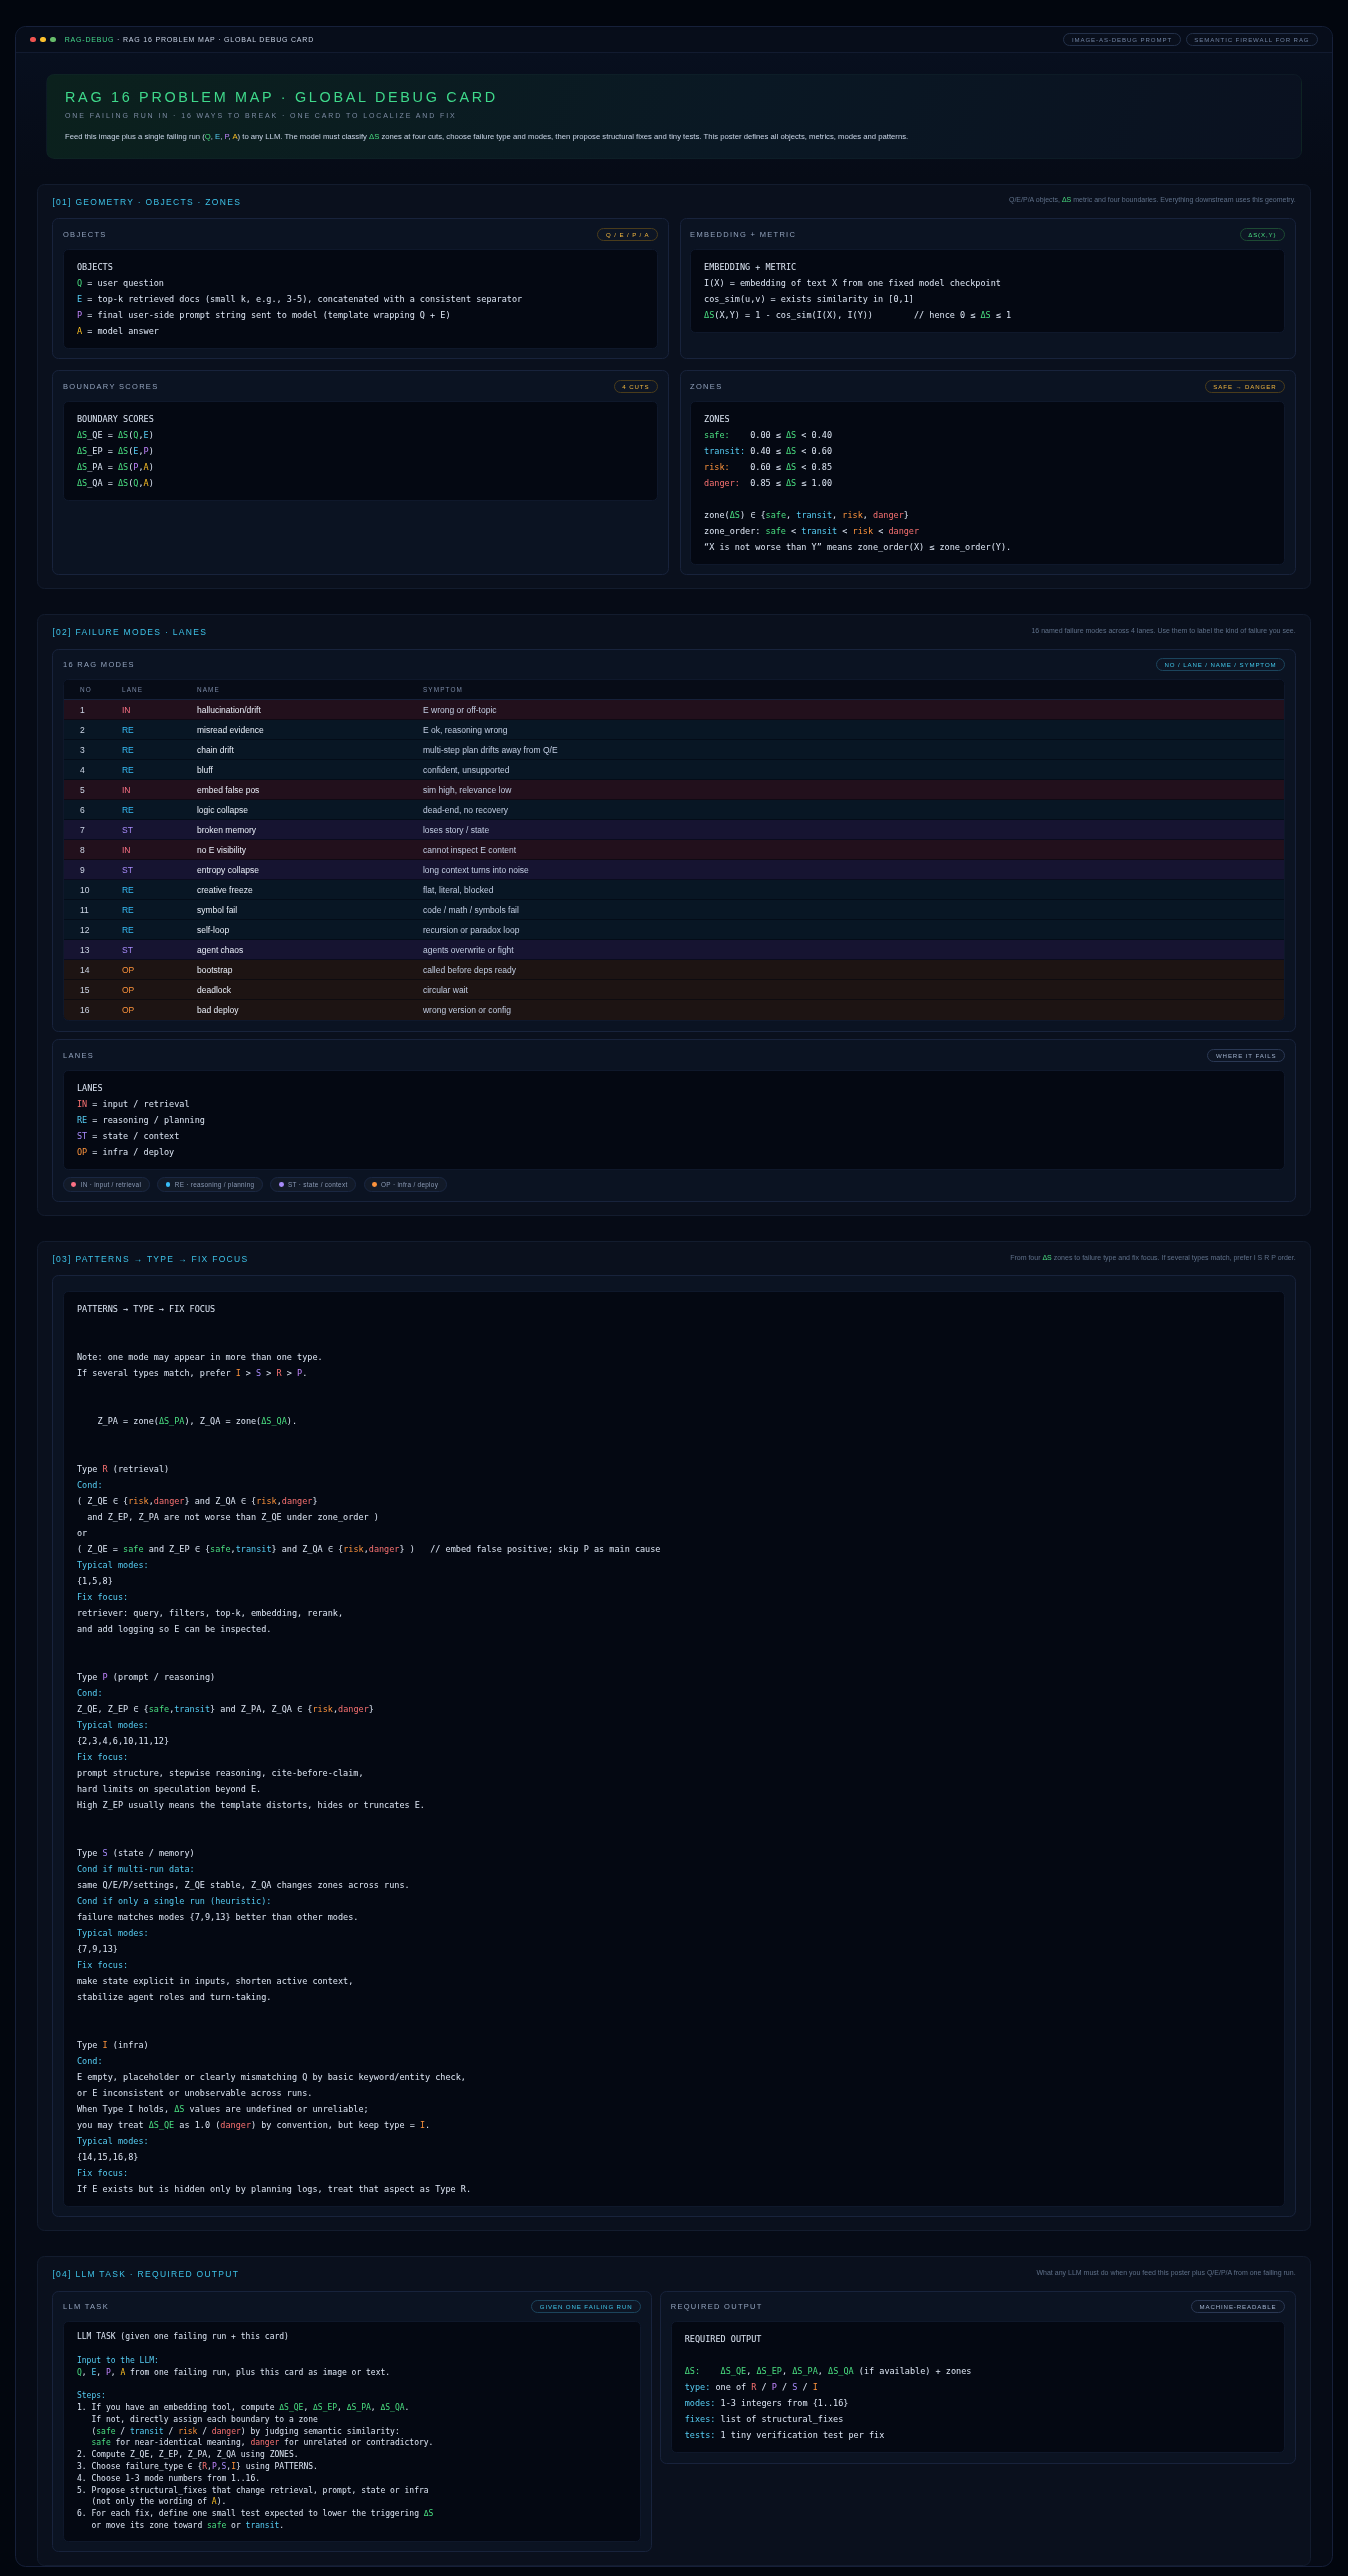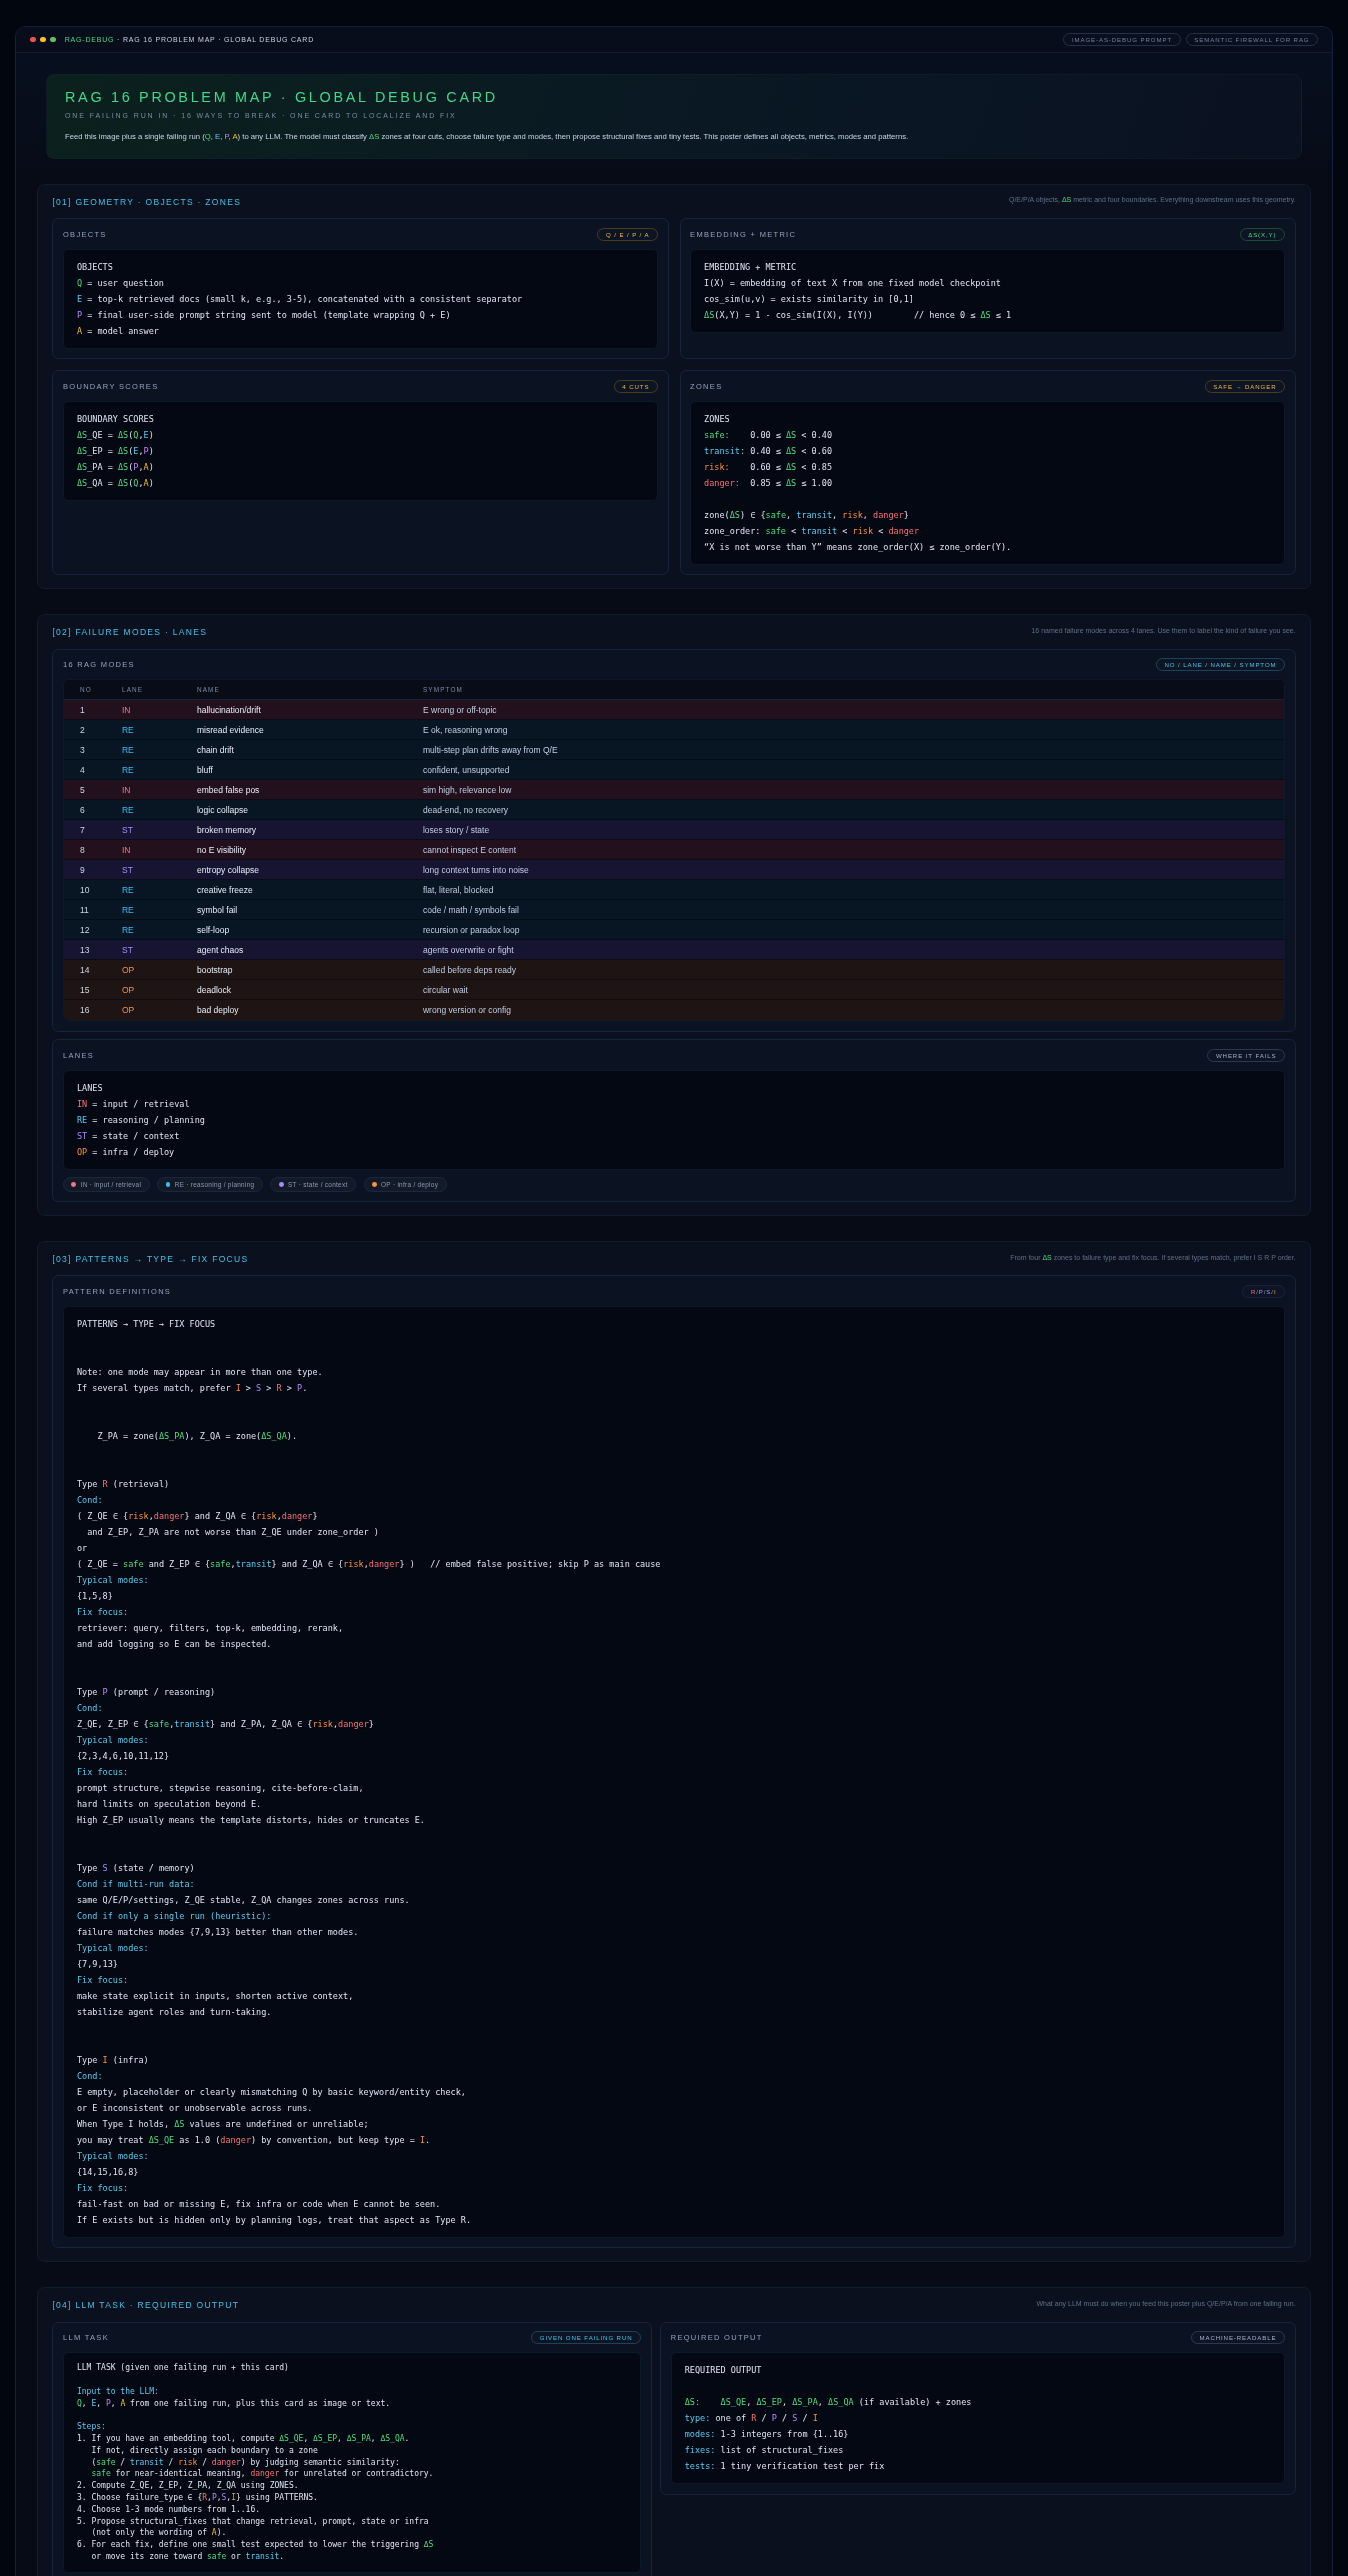--- a/index.html
+++ b/index.html
@@ -375,32 +375,20 @@
         </div>
     </div>
   </section>
 
   <section class="panel">
     <div class="sec-head">
       <div class="sec-title">[03] PATTERNS → TYPE → FIX FOCUS</div>
       <div class="sec-note"><span>From four </span><span class="tk-g">ΔS</span><span> zones to failure type and fix focus. If several types match, prefer I S R P order.</span></div>
     </div>
     <div class="sub" style="margin-top:11.8px">
-      <div class="sub-head">
-        <span class="sub-label">PATTERN DEFINITIONS</span>
-        <span class="badge">
-            <span class="tk-re">R</span>
-            <span> / </span>
-            <span class="tk-pu">P</span>
-            <span> / </span>
-            <span class="tk-vi">S</span>
-            <span> / </span>
-            <span class="tk-or">I</span>
-          </span>
-      </div>
       <div class="code">
           <div class="cl"><span>PATTERNS → TYPE → FIX FOCUS</span></div>
           <div class="cl"><span></span></div>
           <div class="cl"><span></span></div>
           <div class="cl"><span>Note: one mode may appear in more than one type.</span></div>
           <div class="cl"><span>If several types match, prefer </span><span class="tk-or">I</span><span> &gt; </span><span class="tk-vi">S</span><span> &gt; </span><span class="tk-re">R</span><span> &gt; </span><span class="tk-pu">P</span><span>.</span></div>
           <div class="cl"><span></span></div>
           <div class="cl"><span></span></div>
           <div class="cl"><span>    Z_PA = zone(</span><span class="tk-g">ΔS_PA</span><span>), Z_QA = zone(</span><span class="tk-g">ΔS_QA</span><span>).</span></div>
           <div class="cl"><span></span></div>
@@ -443,21 +431,20 @@
           <div class="cl"><span></span></div>
           <div class="cl"><span>Type </span><span class="tk-or">I</span><span> (infra)</span></div>
           <div class="cl"><span class="tk-cy">Cond:</span></div>
           <div class="cl"><span>E empty, placeholder or clearly mismatching Q by basic keyword/entity check,</span></div>
           <div class="cl"><span>or E inconsistent or unobservable across runs.</span></div>
           <div class="cl"><span>When Type I holds, </span><span class="tk-g">ΔS</span><span> values are undefined or unreliable;</span></div>
           <div class="cl"><span>you may treat </span><span class="tk-g">ΔS_QE</span><span> as 1.0 (</span><span class="tk-re">danger</span><span>) by convention, but keep type = </span><span class="tk-or">I</span><span>.</span></div>
           <div class="cl"><span class="tk-cy">Typical modes:</span></div>
           <div class="cl"><span>{14,15,16,8}</span></div>
           <div class="cl"><span class="tk-cy">Fix focus:</span></div>
-          <div class="cl"><span>fail-fast on bad or missing E, fix infra or code when E cannot be seen.</span></div>
           <div class="cl"><span>If E exists but is hidden only by planning logs, treat that aspect as Type R.</span></div>
         </div>
     </div>
   </section>
 
   <section class="panel">
     <div class="sec-head">
       <div class="sec-title">[04] LLM TASK · REQUIRED OUTPUT</div>
       <div class="sec-note"><span>What any LLM must do when you feed this poster plus Q/E/P/A from one failing run.</span></div>
     </div>

